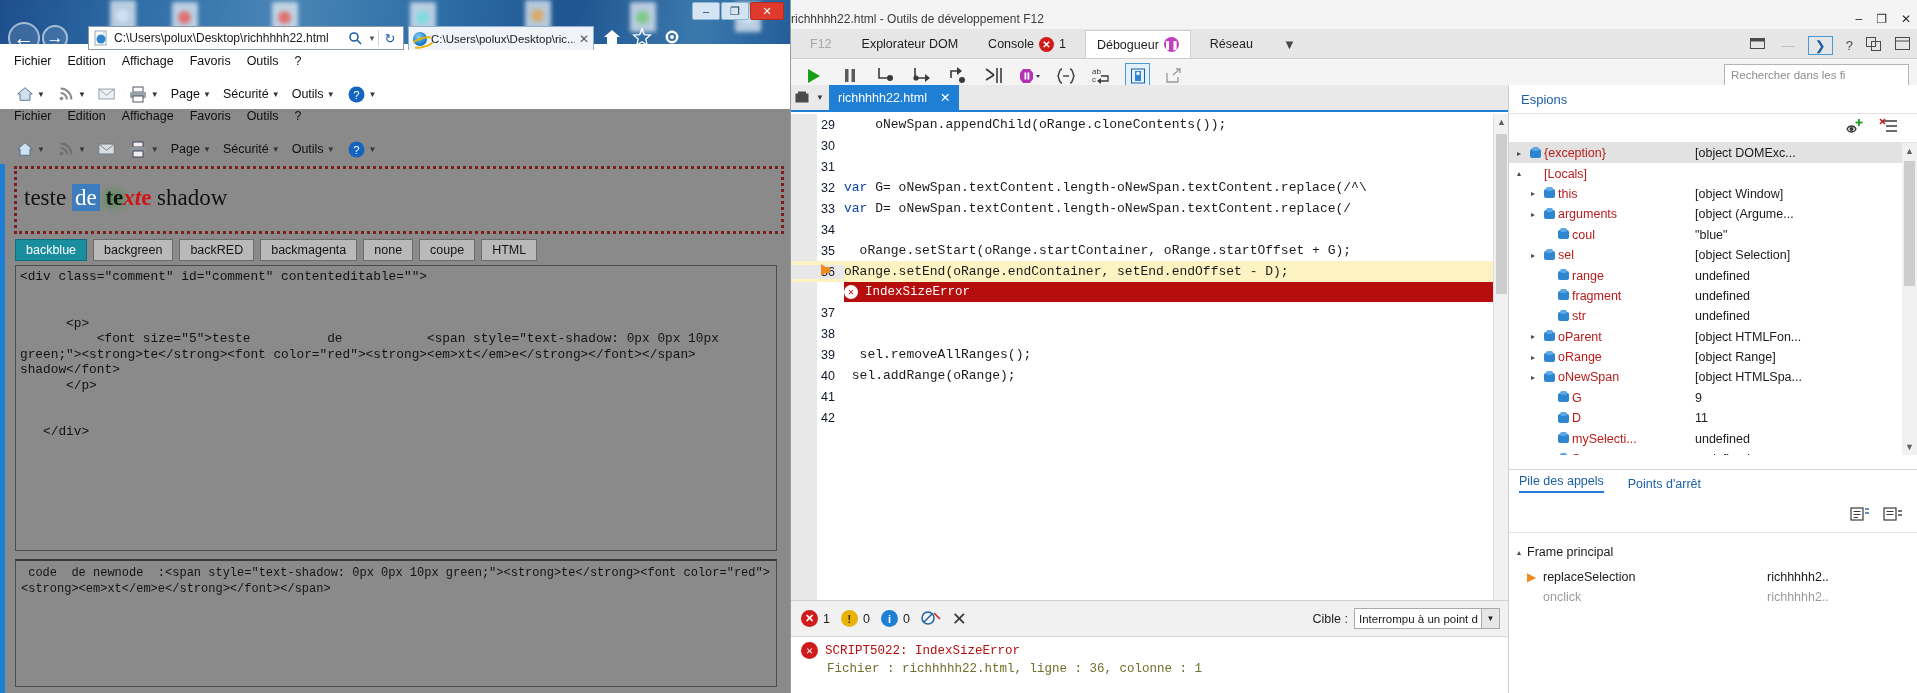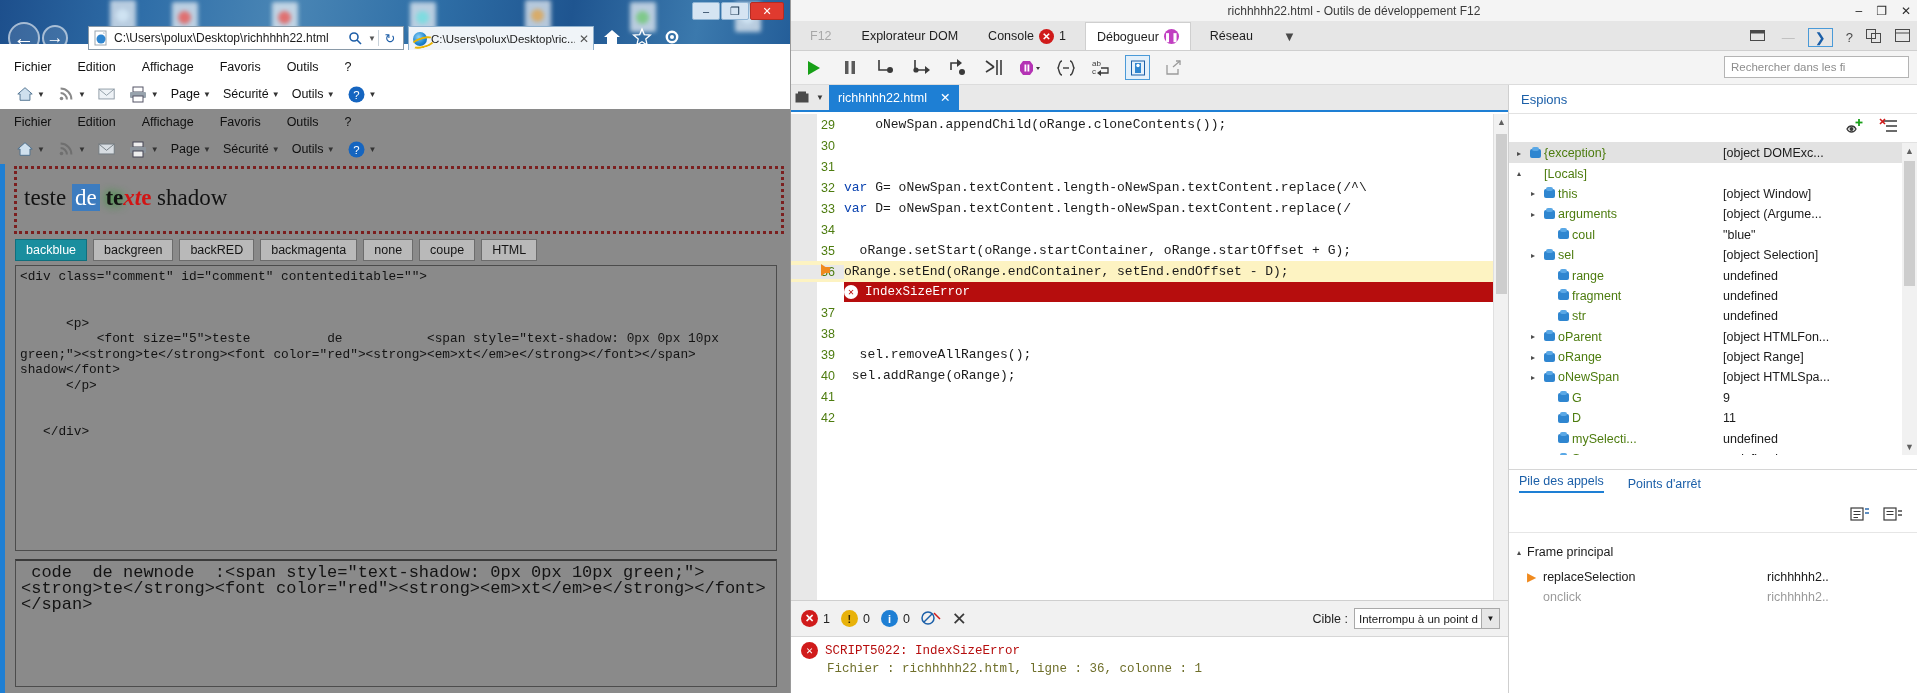--- a/index.html
+++ b/index.html
@@ -83,22 +83,22 @@
     font-size:11.5px; color:#1b1b1b;
   }
   .ie-tab .t-label { flex:1; overflow:hidden; white-space:nowrap; }
   .ie-tab .t-close { color:#555; font-size:12px; }
 
   .ie-cmd-icons { margin-left:8px; display:flex; align-items:center; gap:8px; }
   .cmd-ico { width:22px; height:22px; position:relative; }
 
   
   .menu-row {
-    width:790px; height:25px; display:flex; align-items:center;
-    padding-left:14px; gap:26px; font-size:12.5px; color:#101010;
+    width:790px; height:25px; display:flex; align-items:flex-start;
+    padding-left:14px; gap:16px; font-size:12.5px; color:#101010;
   }
   .menu-row.light { background:#ffffff; }
   .menu-row.dark  { background:#8a8a8a; color:#0f0f0f; }
   .menu-row span { white-space:nowrap; }
 
   .cmdbar {
     width:790px; height:30px; display:flex; align-items:center;
     padding-left:12px; gap:4px; font-size:12.5px; color:#101010;
   }
   .cmdbar.light { background:#ffffff; }
@@ -144,38 +144,38 @@
     position:absolute; left:10px; top:104px; width:762px; height:286px;
     border:1px solid #4c4c4c; background:#8a8a8a;
     font-family:"Liberation Mono", monospace;
     font-size:12.8px; color:#131313; line-height:15.5px;
     padding:3px 4px; white-space:pre-wrap; overflow:hidden;
   }
   .code-area2 {
     position:absolute; left:10px; top:398px; width:762px; height:128px;
     border:1px solid #4c4c4c; border-top:2px solid #3a3a3a; background:#8a8a8a;
     font-family:"Liberation Mono", monospace;
-    font-size:17px; color:#131313; line-height:16px;
+    font-size:12px; color:#131313; line-height:16px;
     padding:4px 5px; white-space:pre-wrap; overflow:hidden;
   }
   .pause-bars {
     position:absolute; left:373px; top:432px; display:flex; gap:9px;
   }
   .pause-bars i { display:block; width:13px; height:58px; background:#ffffff; }
 
   
   .f12 {
     position:absolute; left:790px; top:0; width:1127px; height:693px;
     background:#f4f4f4;
     border-left:1px solid #9a9a9a;
   }
   .f12-title {
     height:21px; background:#f4f4f4; position:relative;
-    display:flex; align-items:center; justify-content:center;
-    font-size:12px; color:#3b3b3b;
+    display:flex; align-items:center; justify-content:flex-start;
+    font-size:12px; color:#3b3b3b;margin-top:8px;
   }
   .f12-wbtns { position:absolute; right:6px; top:0; height:21px; display:flex; align-items:center; gap:14px; color:#2c2c2c; font-size:12px;}
   .f12-tabs {
     height:30px; background:#e6e6e6; display:flex; align-items:flex-end;
     padding-left:8px; gap:8px; border-bottom:1px solid #cfcfcf;
     position:relative;
   }
   .f12-tab {
     height:28px; padding:0 11px; display:flex; align-items:center; gap:5px;
     font-size:12.5px; color:#1d1d1d; white-space:nowrap;
@@ -225,21 +225,21 @@
   }
 
   .src-view { position:absolute; left:0; top:29px; right:0; bottom:36px; background:#ffffff; overflow:hidden;}
   .src-gutter { position:absolute; left:0; top:0; bottom:0; width:26px; background:#e8e8e8; }
   .src-brk { position:absolute; left:26px; top:0; bottom:0; width:27px; background:#ffffff;}
   .code-line {
     position:relative; height:21px; display:flex; align-items:center;
     font-family:"Liberation Mono", monospace; font-size:13px; white-space:pre;
   }
   .ln-no {
-    width:53px; text-align:right; padding-right:9px; color:#4d7c0f;
+    width:53px; text-align:right; padding-right:9px; color:#0f172a;
     font-family:"Liberation Sans",sans-serif; font-size:12.5px; flex:none;
     position:relative; z-index:2;
   }
   .ln-txt { color:#1b1b1b; position:relative; z-index:2; overflow:hidden; }
   .code-line.hl { background:#fdf3c2; }
   .code-line.hl .ln-no { background:#e8e8e8; }
   .kw { color:#0b43b0; }
   .arrow-cur {
     position:absolute; left:30px; top:3px; width:0;height:0;
     border-top:6px solid transparent; border-bottom:6px solid transparent;
@@ -298,22 +298,22 @@
   .w-head { height:29px; display:flex; align-items:center; padding-left:12px; font-size:13px; color:#1b5fa8; border-bottom:1px solid #e2e2e2;}
   .w-tools { height:29px; display:flex; align-items:center; justify-content:flex-end; gap:14px; padding-right:18px; border-bottom:1px solid #e2e2e2;}
   .w-rows { position:absolute; left:0; right:0; top:58px; bottom:238px; overflow:hidden; }
   .w-row {
     height:20.4px; display:flex; align-items:center; font-size:12.5px; color:#1b1b1b;
     padding-left:8px;
   }
   .w-row.sel { background:#e2e2e2; }
   .w-tri { width:13px; font-size:8px; color:#4a4a4a; flex:none;}
   .w-bead { width:14px; flex:none; display:flex; align-items:center; }
-  .w-name { color:#4d7c0f; flex:none; }
-  .w-val { margin-left:auto; width:194px; color:#1b1b1b; white-space:nowrap; overflow:hidden;}
+  .w-name { color:#b91c1c; flex:none; }
+  .w-val { margin-left:auto; width:222px; color:#1b1b1b; white-space:nowrap; overflow:hidden;}
   .w-indent1 { padding-left:8px; }
   .w-indent2 { padding-left:22px; }
   .w-indent3 { padding-left:36px; }
   .w-scroll { position:absolute; right:0; top:58px; bottom:238px; width:15px; background:#f1f1f1; }
   .w-scroll .thumb{position:absolute;left:2px;top:18px;width:11px;height:125px;background:#cdcdcd;}
 
   .w-tabs { position:absolute; left:0; right:0; bottom:196px; height:28px; border-top:1px solid #d6d6d6; display:flex; align-items:center; padding-left:10px; gap:24px; font-size:12.5px;}
   .w-tab { color:#1b5fa8; } .w-tab.on { color:#1b5fa8; border-bottom:2px solid #1e7fd4; padding-bottom:3px;}
   .w-tools2 { position:absolute; left:0; right:0; bottom:160px; height:32px; display:flex; align-items:center; justify-content:flex-end; gap:13px; padding-right:14px; border-bottom:1px solid #e6e6e6;}
   .cs-head { position:absolute; left:0; right:0; bottom:127px; height:28px; display:flex; align-items:center; padding-left:8px; gap:6px; font-size:12.5px; color:#1b1b1b;}

